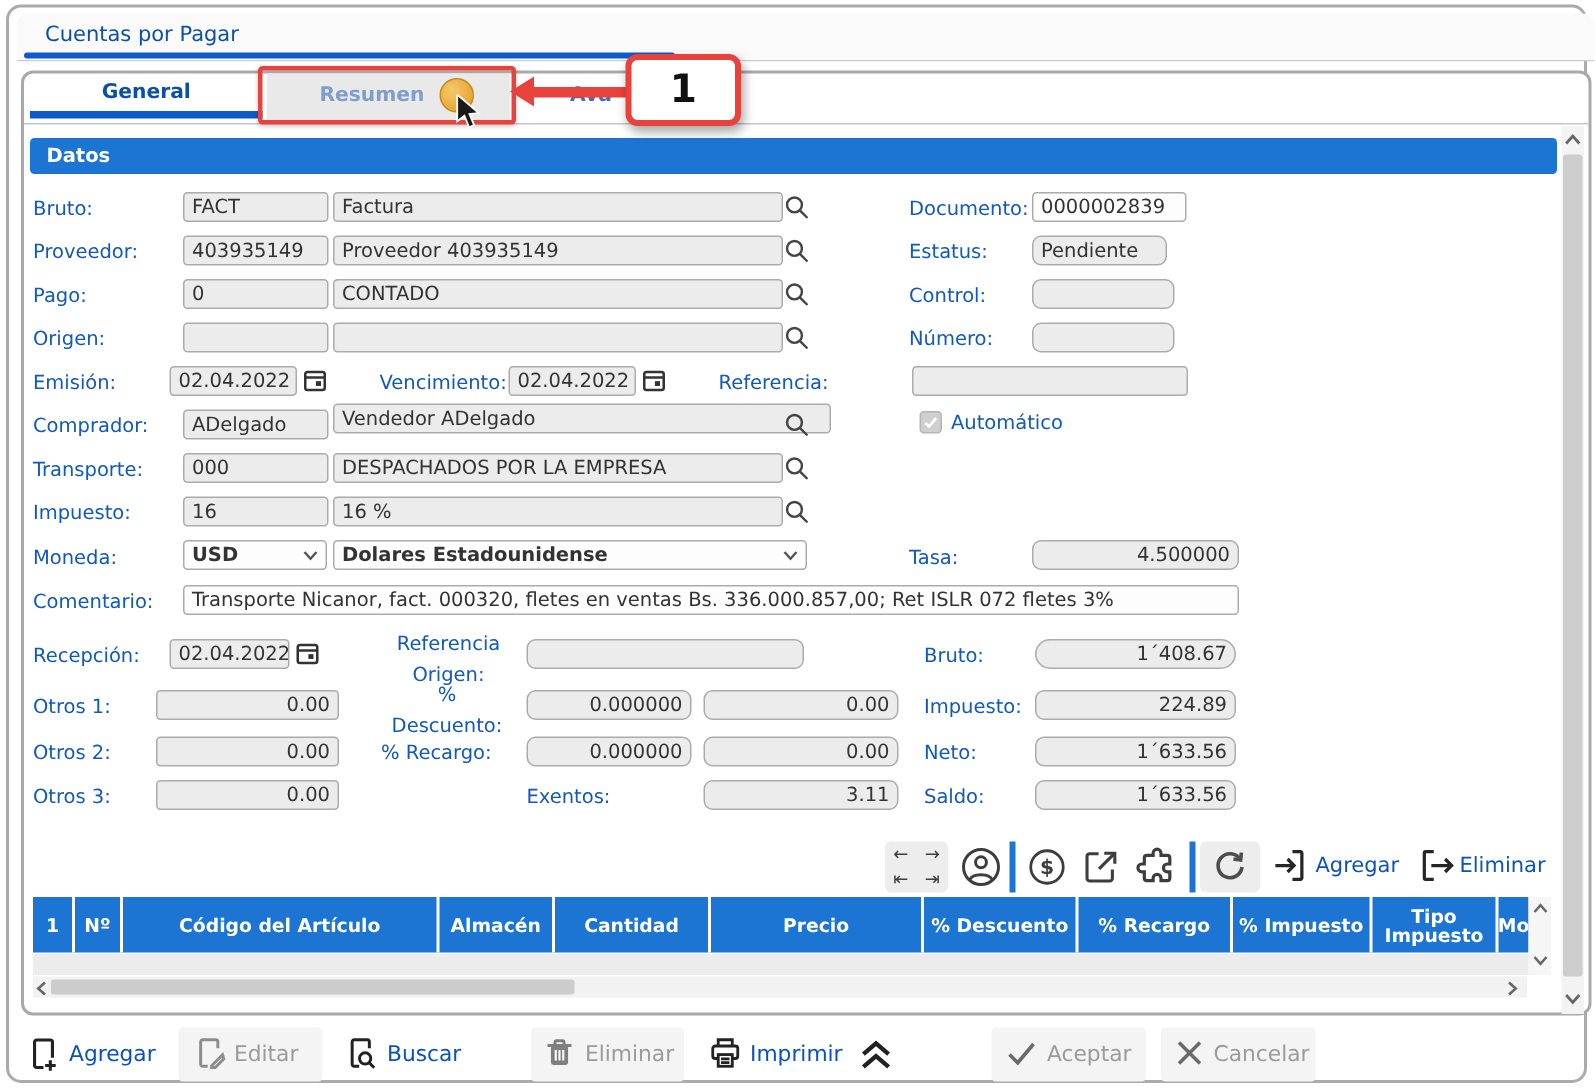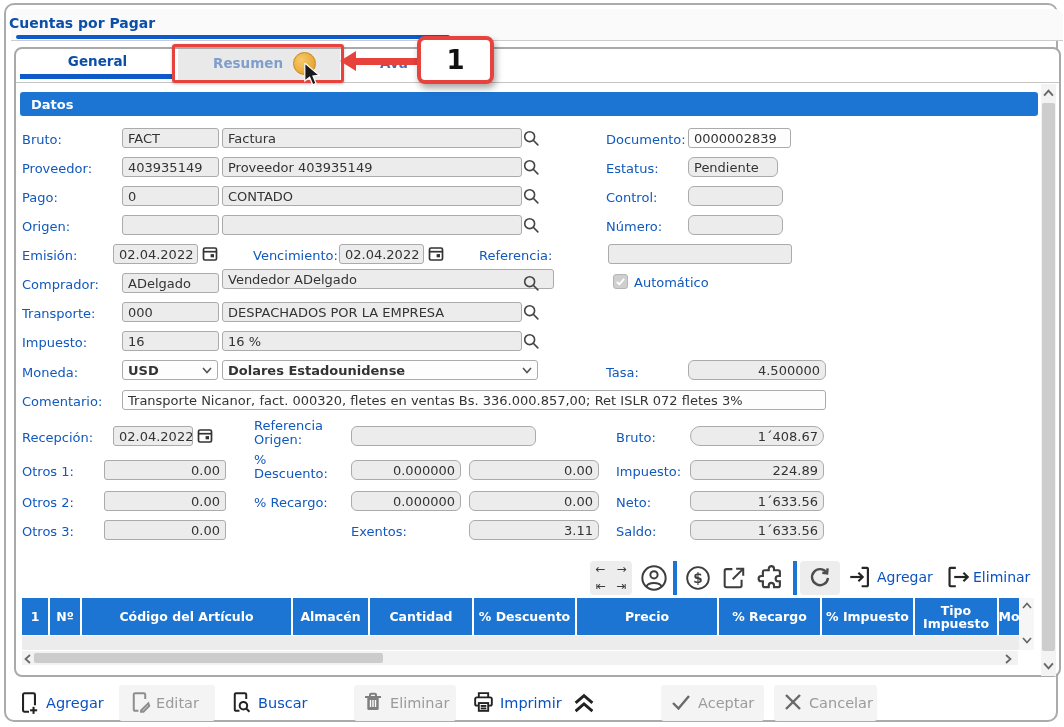--- a/index.html
+++ b/index.html
@@ -3,21 +3,21 @@
 <meta charset="utf-8">
 <style>
   * { margin:0; padding:0; box-sizing:border-box; }
   html,body { width:1064px; height:727px; background:#fff; font-family:"DejaVu Sans", sans-serif; }
   #app { position:relative; width:1064px; height:727px; overflow:hidden; }
 
   .window { position:absolute; left:4px; top:3px; width:1054px; height:719px;
             border:2px solid #ababab; border-radius:10px; background:#ffffff; }
   .titlebar { position:absolute; left:5px; top:4px; width:1052px; height:32px;
               background:#fafafa; border-bottom:1px solid #cccccc; border-radius:8px 8px 0 0; }
-  .app-title { position:absolute; left:3px; top:10px; font-size:14px; font-weight:bold; color:#0b4fa8; }
+  .app-title { position:absolute; left:24px; top:10px; font-size:14px; font-weight:normal; color:#0b4fa8; }
   .title-underline { position:absolute; left:10px; top:30px; width:434px; height:4px; background:#0d5ac8; border-radius:2px; }
 
   .panel { position:absolute; left:8px; top:42px; width:1047px; height:630px;
            border:2px solid #a9a9a9; border-radius:8px; background:#fff; }
   .tabs-bottom-line { position:absolute; left:10px; top:77px; width:1043px; height:1px; background:#c6c6c6; }
 
   .tab-label { position:absolute; font-size:13.5px; font-weight:bold; text-align:center; }
   .tab-general { left:14px; top:48px; width:155px; color:#0b4fa8; }
   .tab-underline { position:absolute; left:14px; top:69px; width:155px; height:5px; background:#0d5ac8; }
   .tab-resumen-bg { position:absolute; left:172px; top:44px; width:162px; height:33px; background:#e9e9e9; }
@@ -37,21 +37,21 @@
              border:4px solid #e8423d; border-radius:8px; z-index:6; box-shadow:2px 4px 7px rgba(0,0,0,.35);
              display:flex; align-items:center; justify-content:center; font-size:26px; font-weight:bold; color:#111; }
 
   
   .bar { position:absolute; background:#1c75d2; border-radius:3px; color:#fff; font-weight:bold; font-size:13px;
          display:flex; align-items:center; padding-left:11px; }
   .bar-datos { left:14px; top:87px; width:1018px; height:24px; }
   .bar-renglones { left:16px; top:555px; width:565px; height:36px; }
 
   .lbl { position:absolute; font-size:13px; color:#1159bd; white-space:nowrap; }
-  .lbl2 { line-height:14px; white-space:normal; }
+  .lbl2 { line-height:21px; white-space:normal;text-align:center; }
   .fld { position:absolute; height:20px; border:1px solid #ababab; border-radius:3px; background:#ececec;
          font-size:13px; color:#333; padding:0 5px; display:flex; align-items:center; overflow:hidden; white-space:nowrap; }
   .white { background:#fdfdfd; }
   .num { justify-content:flex-end; }
   .sel { background:#fdfdfd; justify-content:space-between;font-weight:bold; }
   .icon-btn { position:absolute; cursor:pointer; }
 
   .chk { position:absolute; left:607px; top:269px; width:15px; height:15px; background:#cfcfcf;
          border:1px solid #b5b5b5; border-radius:3px; display:flex; align-items:center; justify-content:center; }
 
@@ -298,22 +298,22 @@
         <path d="M17 8l4 4-4 4"></path>
       </svg>
     <div class="rg-label" style="left:967px;top:564px">Eliminar</div>
 
     <div class="grid-head">
       <div class="gh-cell" style="width:28px">1</div>
       <div class="gh-cell" style="width:32px">Nº</div>
       <div class="gh-cell" style="width:211px">Código del Artículo</div>
       <div class="gh-cell" style="width:77px">Almacén</div>
       <div class="gh-cell" style="width:104px">Cantidad</div>
+      <div class="gh-cell" style="width:142px">Precio</div>
       <div class="gh-cell" style="width:103px">% Descuento</div>
-      <div class="gh-cell" style="width:142px">Precio</div>
       <div class="gh-cell" style="width:103px">% Recargo</div>
       <div class="gh-cell" style="width:93px">% Impuesto</div>
       <div class="gh-cell" style="width:84px">Tipo Impuesto</div>
       <div class="gh-cell" style="width:20px">Mo</div>
     </div>
     <div class="empty-row"></div>
 
     <div class="vscroll-t"></div>
     <svg class="sarrow" style="left:1016px;top:597px" width="10" height="8" viewBox="0 0 10 8">
         <polyline points="1,6 5,1.5 9,6" fill="none" stroke="#666" stroke-width="1.7"></polyline>

